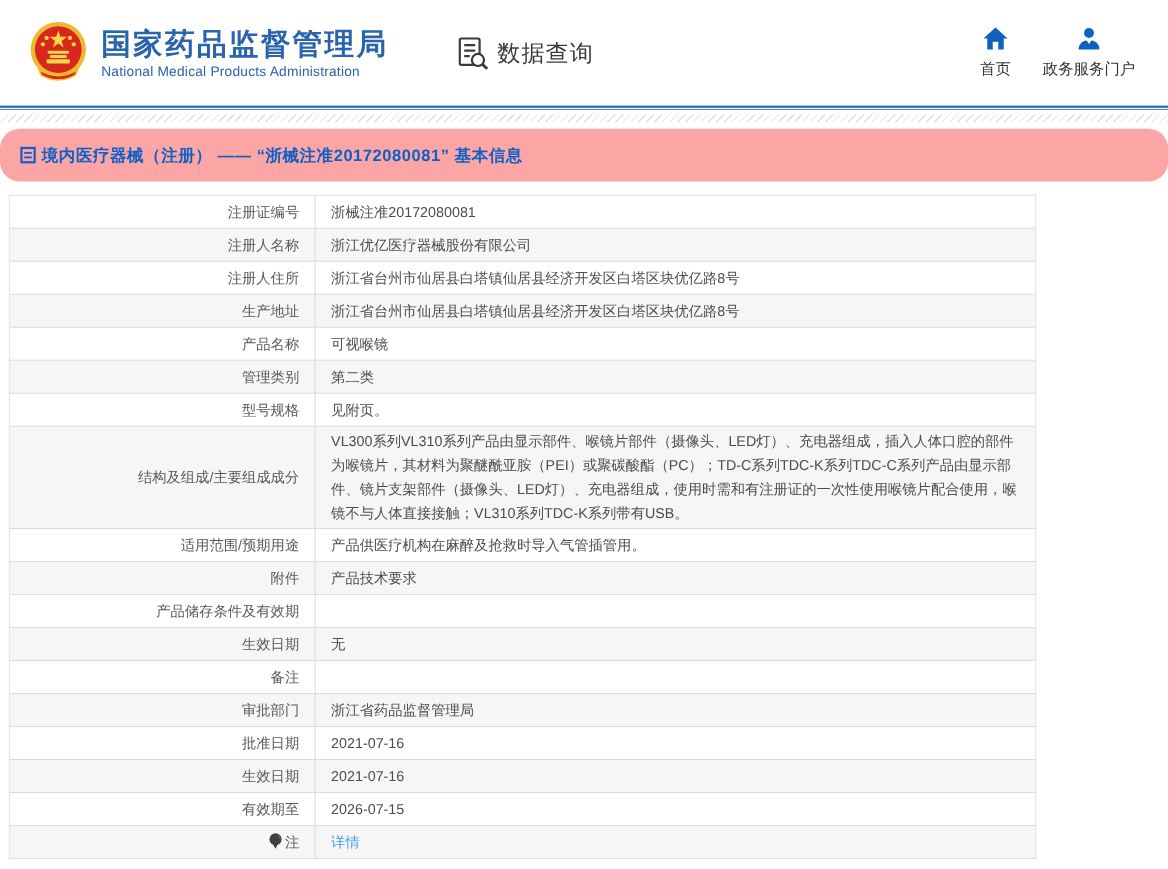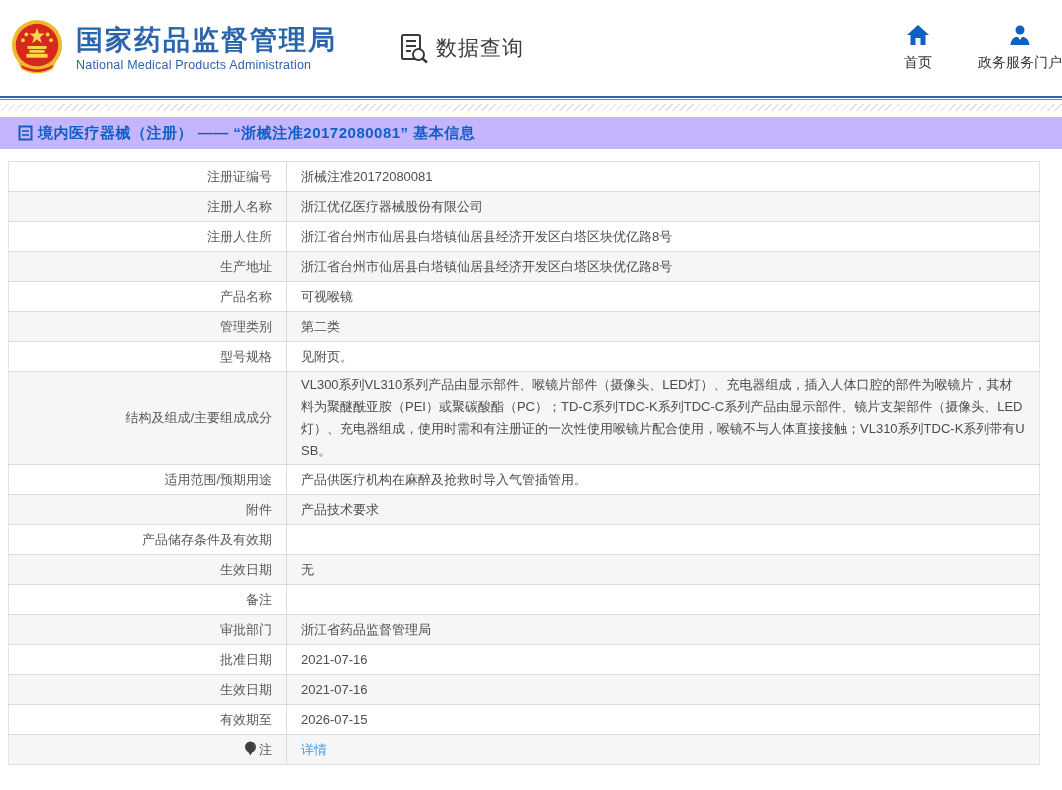--- a/index.html
+++ b/index.html
@@ -1,47 +1,47 @@
 <!DOCTYPE html>
 <html><head>
 <meta charset="utf-8">
 <style>
   * { margin:0; padding:0; box-sizing:border-box; }
   html,body { width:1062px; height:790px; overflow:hidden; background:#fff;
               font-family:"Liberation Sans","DejaVu Sans",sans-serif; }
 
   
-  .header { height:96px; display:flex; align-items:center; background:#fff; }
+  .header { height:96px; display:flex; align-items:center; background:#fff;padding-left:16px; }
   .logo-group { display:flex; align-items:center; margin-left:8px; }
   .emblem { width:58px; height:60px; flex:0 0 auto; }
   .org-names { margin-left:10px; }
   .org-zh { font-size:27px; font-weight:bold; color:#2a64ad; letter-spacing:2px; line-height:30px; }
   .org-en { font-size:12.5px; color:#2a64ad; margin-top:3px; letter-spacing:.2px; }
   .data-query { display:flex; align-items:center; margin-left:62px; color:#3a3a3a;
                 font-size:21px; letter-spacing:1px; }
   .data-query svg { margin-right:7px; }
-  .top-nav { margin-left:auto; display:flex; gap:46px; }
+  .top-nav { margin-left:auto; margin-right:30px; display:flex; gap:29px; }
   .nav-item { display:flex; flex-direction:column; align-items:center; gap:8px;
               font-size:14px; color:#333; cursor:pointer; }
 
   
   .rule-blue { height:2px; background:#2b66b1; }
   .rule-blue-thin { height:1px; background:#5c8cc4; margin-top:1px; }
   .hatch { height:7px; margin-top:4px;
            background:repeating-linear-gradient(135deg,#dedede 0,#dedede 1px,#fff 1px,#fff 5px); }
 
   
-  .breadcrumb-bar { margin-top:6px; height:32px; background:#c4b5fd;
-                    display:flex; align-items:center; padding-left:18px; }
+  .breadcrumb-bar { margin-top:6px; height:48px; background:#fca5a5;
+                    display:flex; align-items:center; padding-left:18px;border-radius:18px; }
   .breadcrumb-text { color:#0e5fc8; font-size:15px; font-weight:bold; letter-spacing:.5px; }
   .breadcrumb-bar svg { margin-right:5px; }
 
   
   .table-wrap { margin:12px 8px 0 8px; }
-  table { width:1032px; border-collapse:collapse; table-layout:fixed;
+  table { width:934px; border-collapse:collapse; table-layout:fixed;
           border:1px solid #e3e3e9; font-size:13px; color:#4d4d4d; }
   col.c-label { width:278px; }
   th,td { height:30px; padding:2px 14px; line-height:22px;
           border-bottom:1px solid #dcdcdc; vertical-align:middle; }
   th { text-align:right; font-weight:normal; color:#595959;
        border-right:1px solid #dcdcdc; }
   td { text-align:left; word-break:break-all; }
   tr:nth-child(even) { background:#f6f6f8; }
   td a { color:#41a0e8; text-decoration:none; cursor:pointer; }
   th .note-ic { display:inline-block; vertical-align:-2px; margin-right:2px; }

